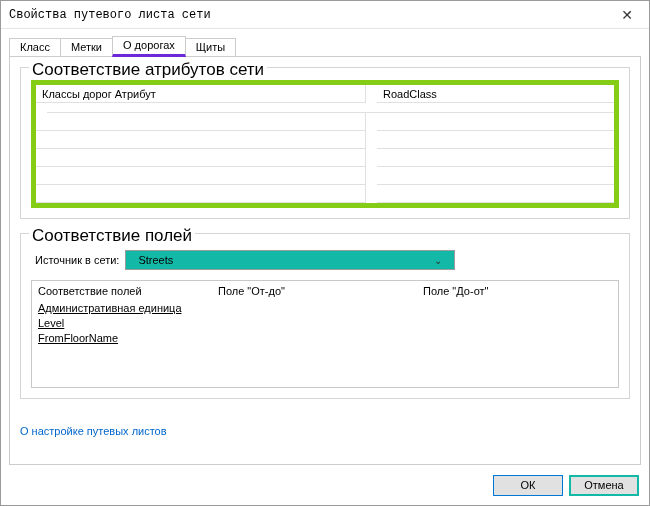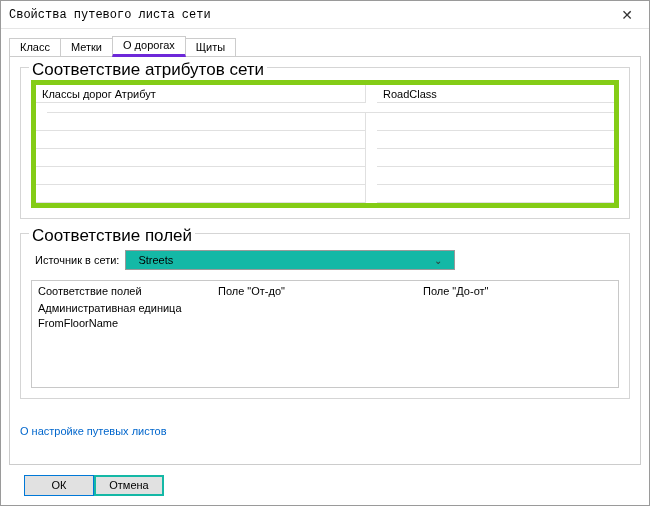--- a/index.html
+++ b/index.html
@@ -121,37 +121,39 @@
     border: 1px solid #c8c8c8;
     height: 108px;
     padding: 4px 0;
   }
   .grid2-header {
     display: flex;
     padding: 0 6px 4px 6px;
   }
   .grid2-body {
     padding: 0 6px;
+    text-decoration: underline;
   }
   .g2a { width: 180px; }
   .g2b { width: 205px; }
   .g2c { flex: 1; }
   .g2line { height: 15px; line-height: 15px; }
   .help-link {
     color: #0066cc;
     margin-top: 12px;
     display: inline-block;
   }
   .flex-fill { flex: 1; }
   .button-row {
     height: 40px;
     display: flex;
     align-items: center;
-    justify-content: flex-start;
-    padding: 0 23px;
+    justify-content: flex-end;
+    padding: 0 10px;
+    gap: 6px;
   }
   .btn {
     width: 70px;
     height: 21px;
     border: 2px solid #14b8a6;
     background: #e1e1e1;
     font-size: 11px;
     display: flex;
     align-items: center;
     justify-content: center;
@@ -226,20 +228,21 @@
       </div>
 
       <div class="grid2">
         <div class="grid2-header">
           <div class="g2a">Соответствие полей</div>
           <div class="g2b">Поле "От-до"</div>
           <div class="g2c">Поле "До-от"</div>
         </div>
         <div class="grid2-body">
           <div class="g2line">Административная единица</div>
+          <div class="g2line">Level</div>
           <div class="g2line">FromFloorName</div>
         </div>
       </div>
     </div>
 
     <a class="help-link">О настройке путевых листов</a>
 
     <div class="flex-fill"></div>
   </div>
 

